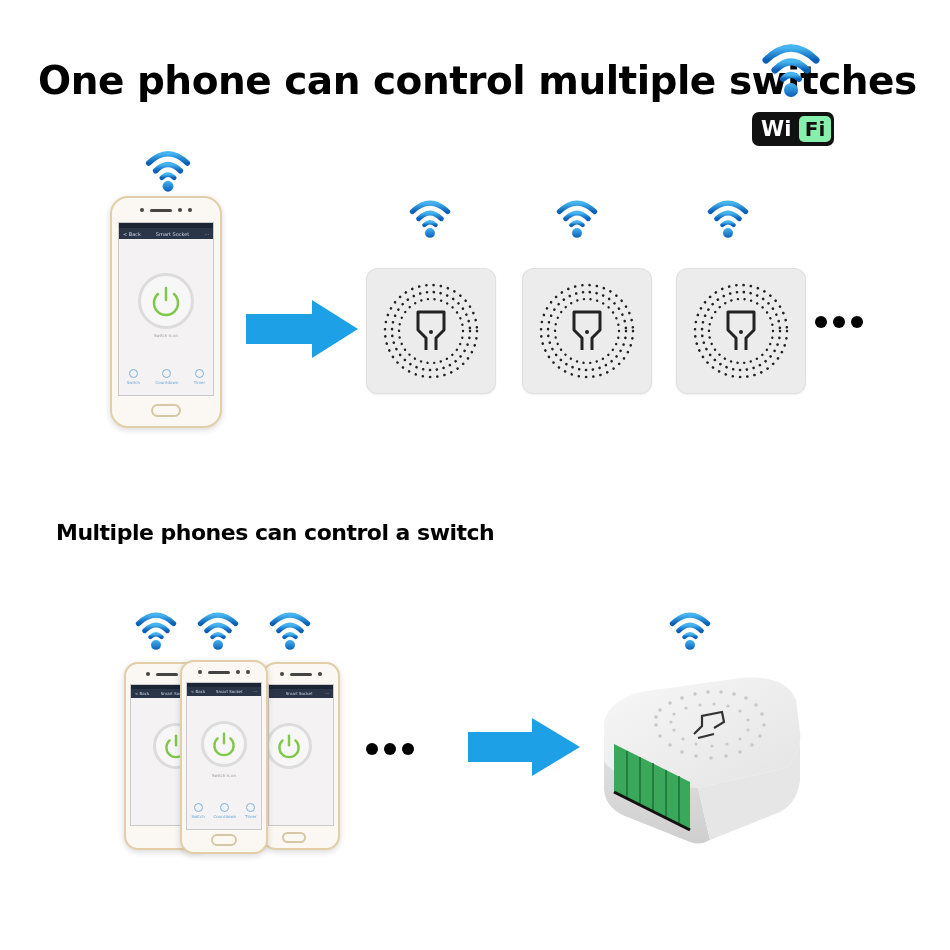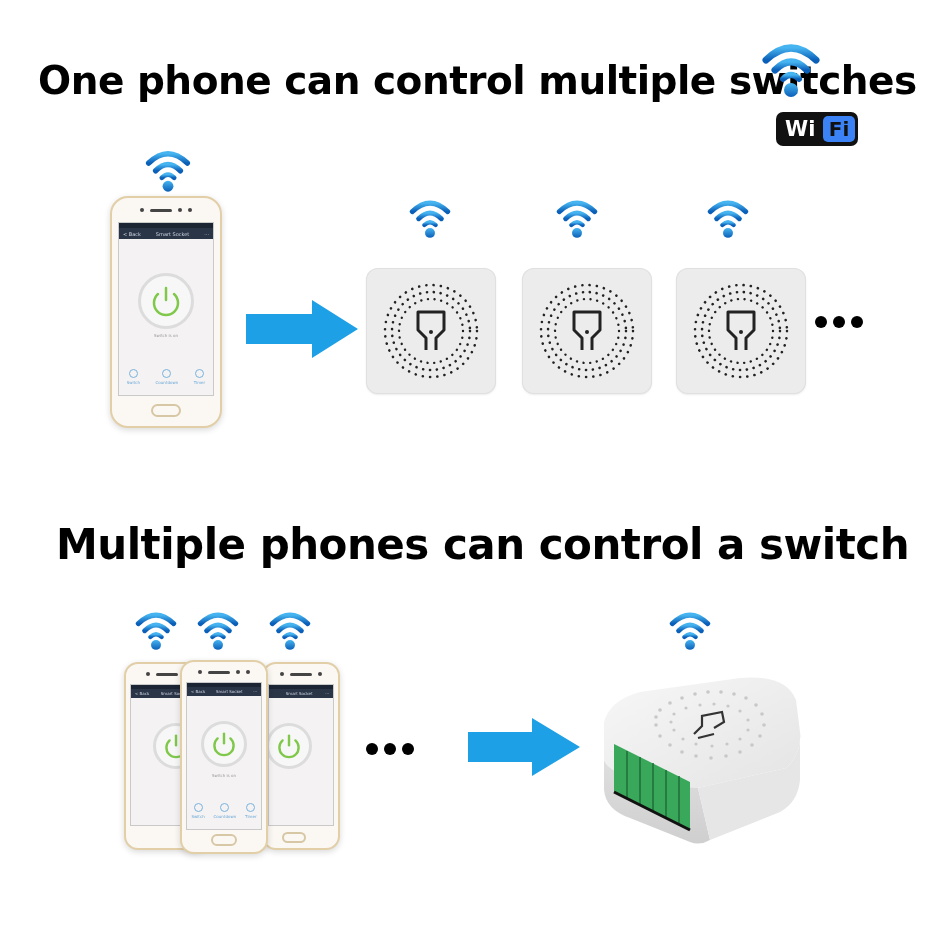--- a/index.html
+++ b/index.html
@@ -1,28 +1,28 @@
 <!DOCTYPE html>
 <html><head>
 <meta charset="utf-8">
 <style>
   html, body { margin:0; padding:0; background:#ffffff; }
   body { width:950px; height:950px; position:relative; overflow:hidden; font-family:"DejaVu Sans", sans-serif; }
   .abs { position:absolute; }
   .heading { position:absolute; font-family:"DejaVu Sans", sans-serif; font-weight:bold; color:#000; white-space:nowrap; letter-spacing:-0.5px; }
   #h1 { left:38px; top:58px; font-size:39px; }
-  #h2 { left:56px; top:520px; font-size:42px; }
+  #h2 { left:56px; top:520px; font-size:22px; }
 
   
   .wifi { position:absolute; }
 
   
-  .wifi-badge { position:absolute; left:752px; top:112px; width:82px; height:34px; background:#111; border-radius:7px; display:flex; align-items:center; padding:3px; box-sizing:border-box;margin-left:24px; }
+  .wifi-badge { position:absolute; left:752px; top:112px; width:82px; height:34px; background:#111; border-radius:7px; display:flex; align-items:center; padding:3px; box-sizing:border-box; }
   .wifi-badge .wi { color:#fff; font-weight:bold; font-size:21px; font-family:"DejaVu Sans", sans-serif; padding-left:6px; width:38px; }
-  .wifi-badge .fi { background:#3b82f6; color:#111; font-weight:bold; font-size:20px; border-radius:5px; height:26px; flex:1; display:flex; align-items:center; justify-content:center; font-family:"DejaVu Sans", sans-serif; }
+  .wifi-badge .fi { background:#86efac; color:#111; font-weight:bold; font-size:20px; border-radius:5px; height:26px; flex:1; display:flex; align-items:center; justify-content:center; font-family:"DejaVu Sans", sans-serif; }
 
   
   .phone { position:absolute; background:#fbf8f3; border:2px solid #e2cfa8; border-radius:18px; box-shadow:0 2px 6px rgba(0,0,0,0.15); box-sizing:border-box; }
   .phone .top { position:absolute; left:0; right:0; top:0; height:16px; display:flex; align-items:center; justify-content:center; gap:6px; }
   .phone .dot { width:4px; height:4px; border-radius:50%; background:#444; }
   .phone .slot { width:22px; height:3px; background:#444; border-radius:2px; }
   .phone .screen { position:absolute; left:6px; right:6px; background:#f4f2f2; border:1px solid #c9c9c9; overflow:hidden; }
   .phone .statusbar { height:5px; background:#1c2533; }
   .phone .navbar { height:11px; background:#2a3548; color:#cfd6e2; font-size:5px; display:flex; align-items:center; justify-content:space-between; padding:0 4px; }
   .phone .power { position:absolute; left:50%; border-radius:50%; border:3px solid #dcdcdc; background:#f7f7f7; transform:translateX(-50%); }

